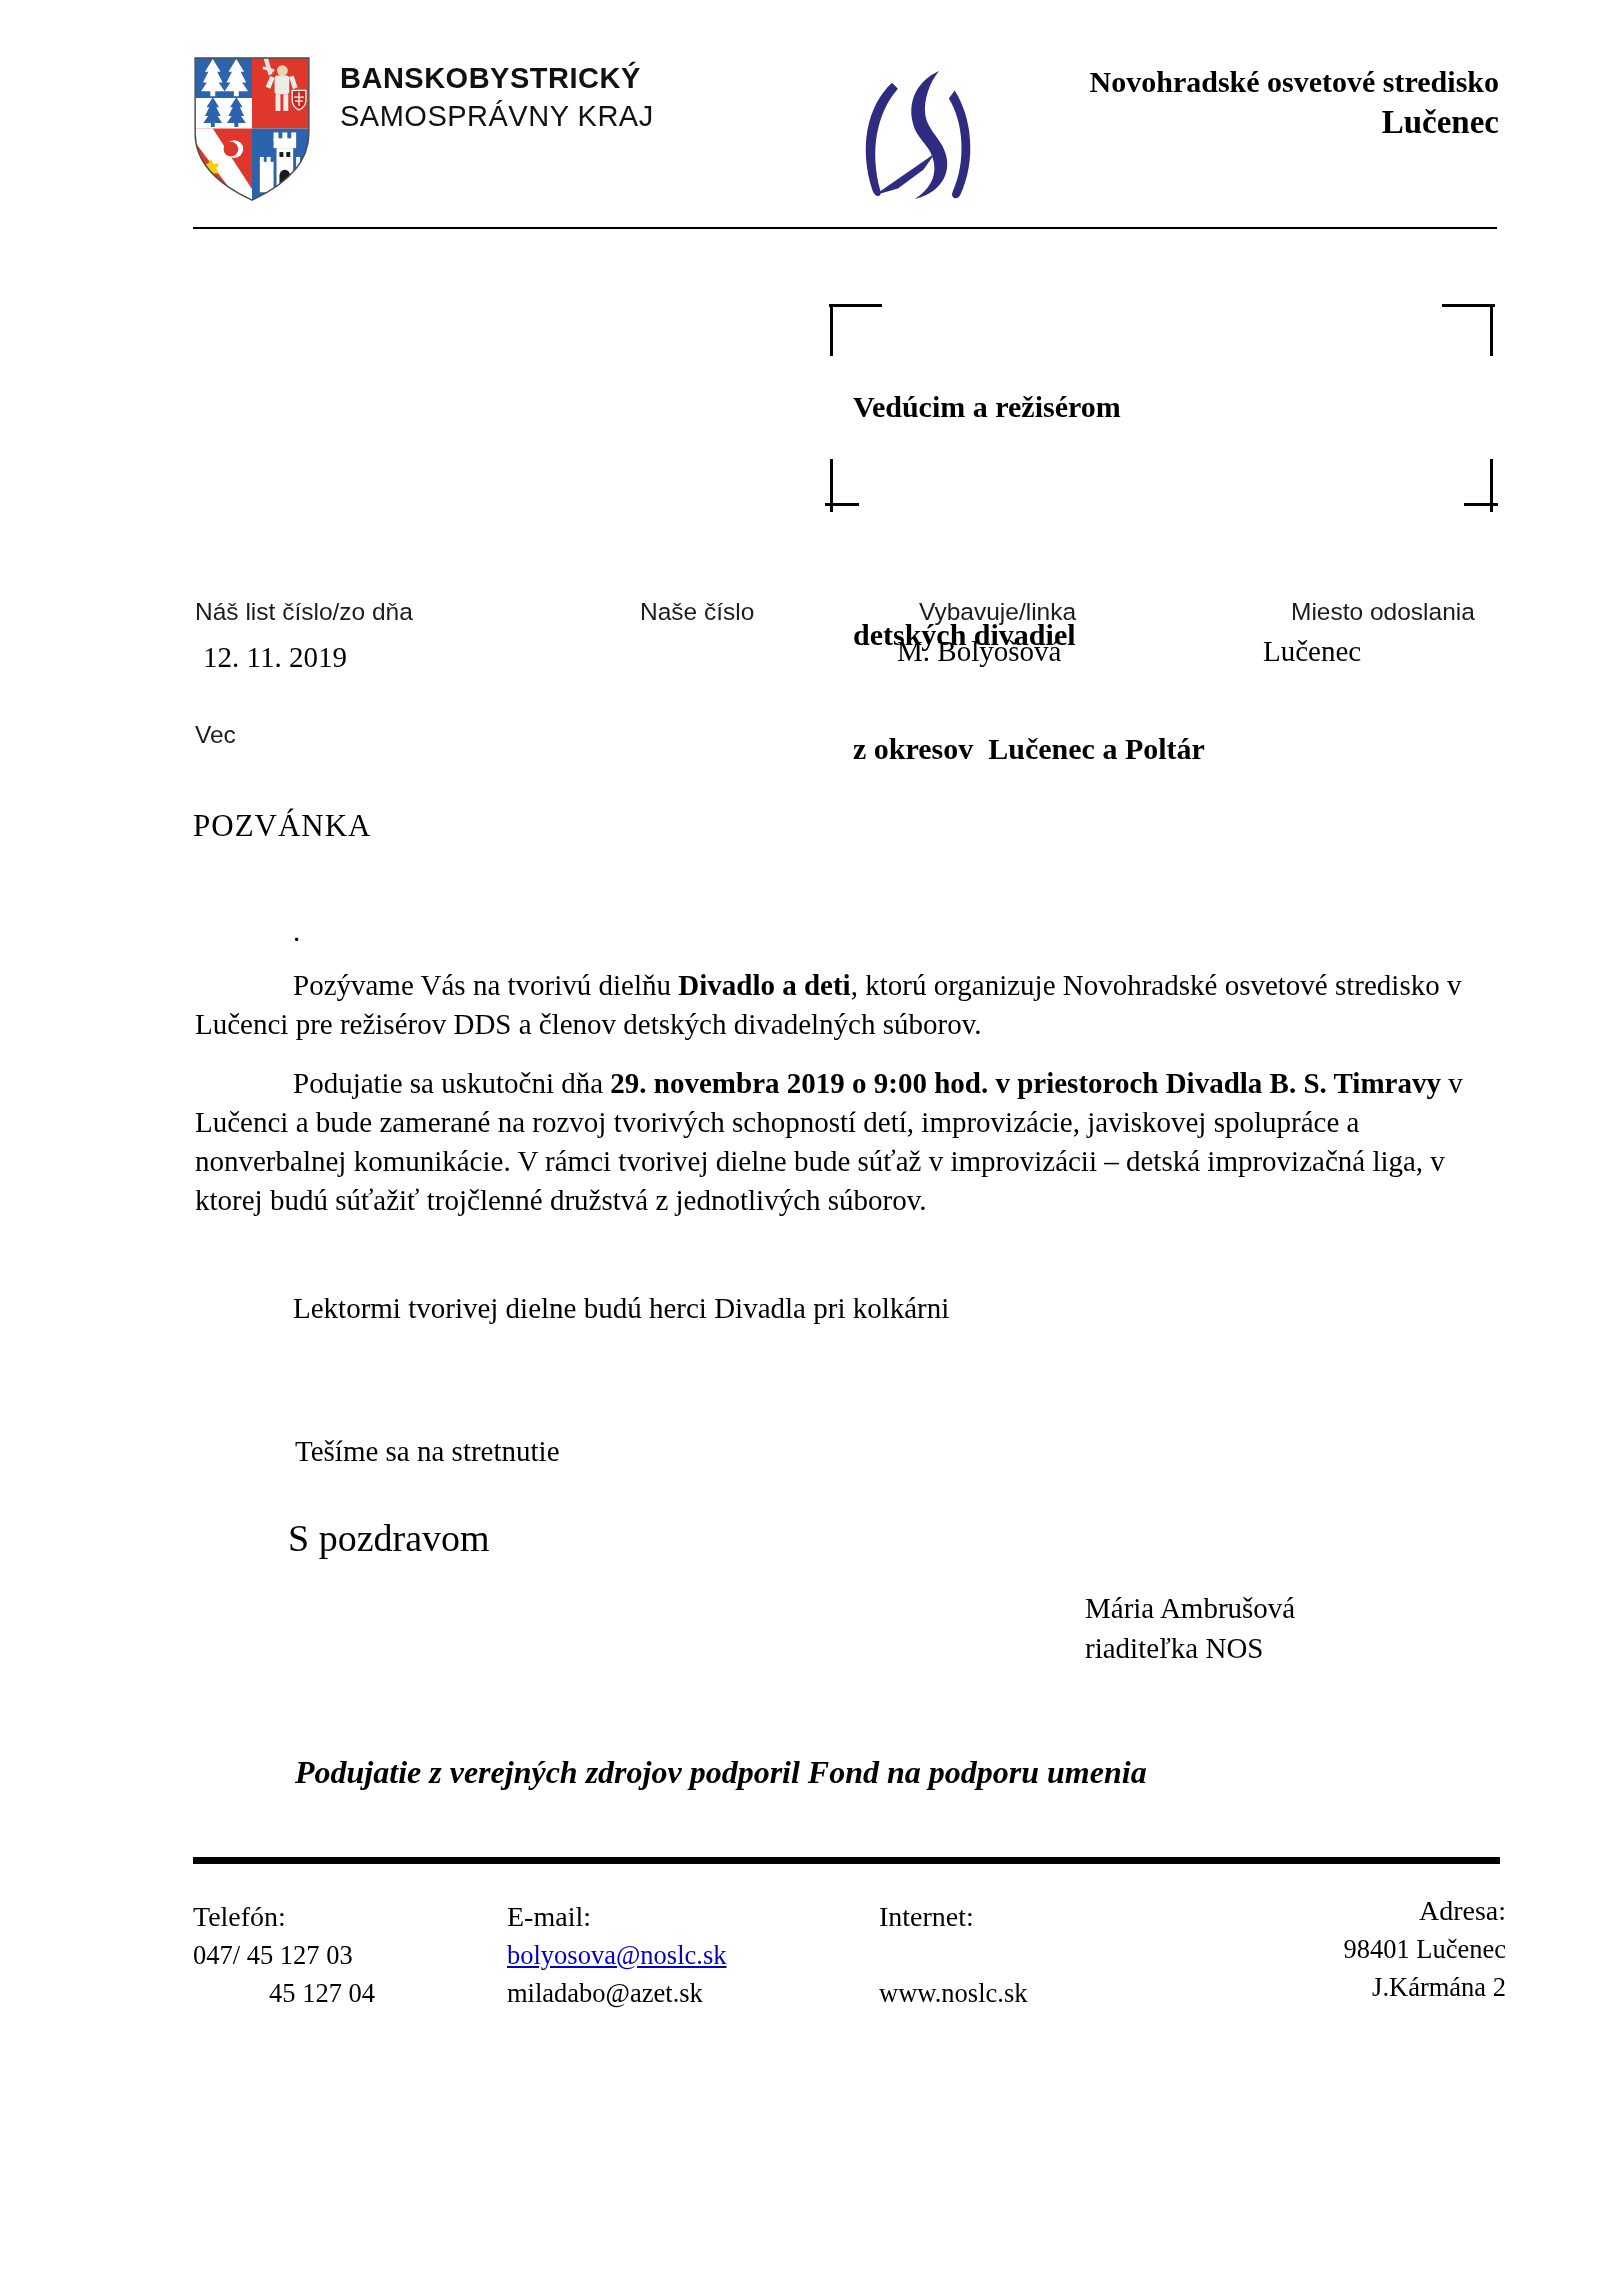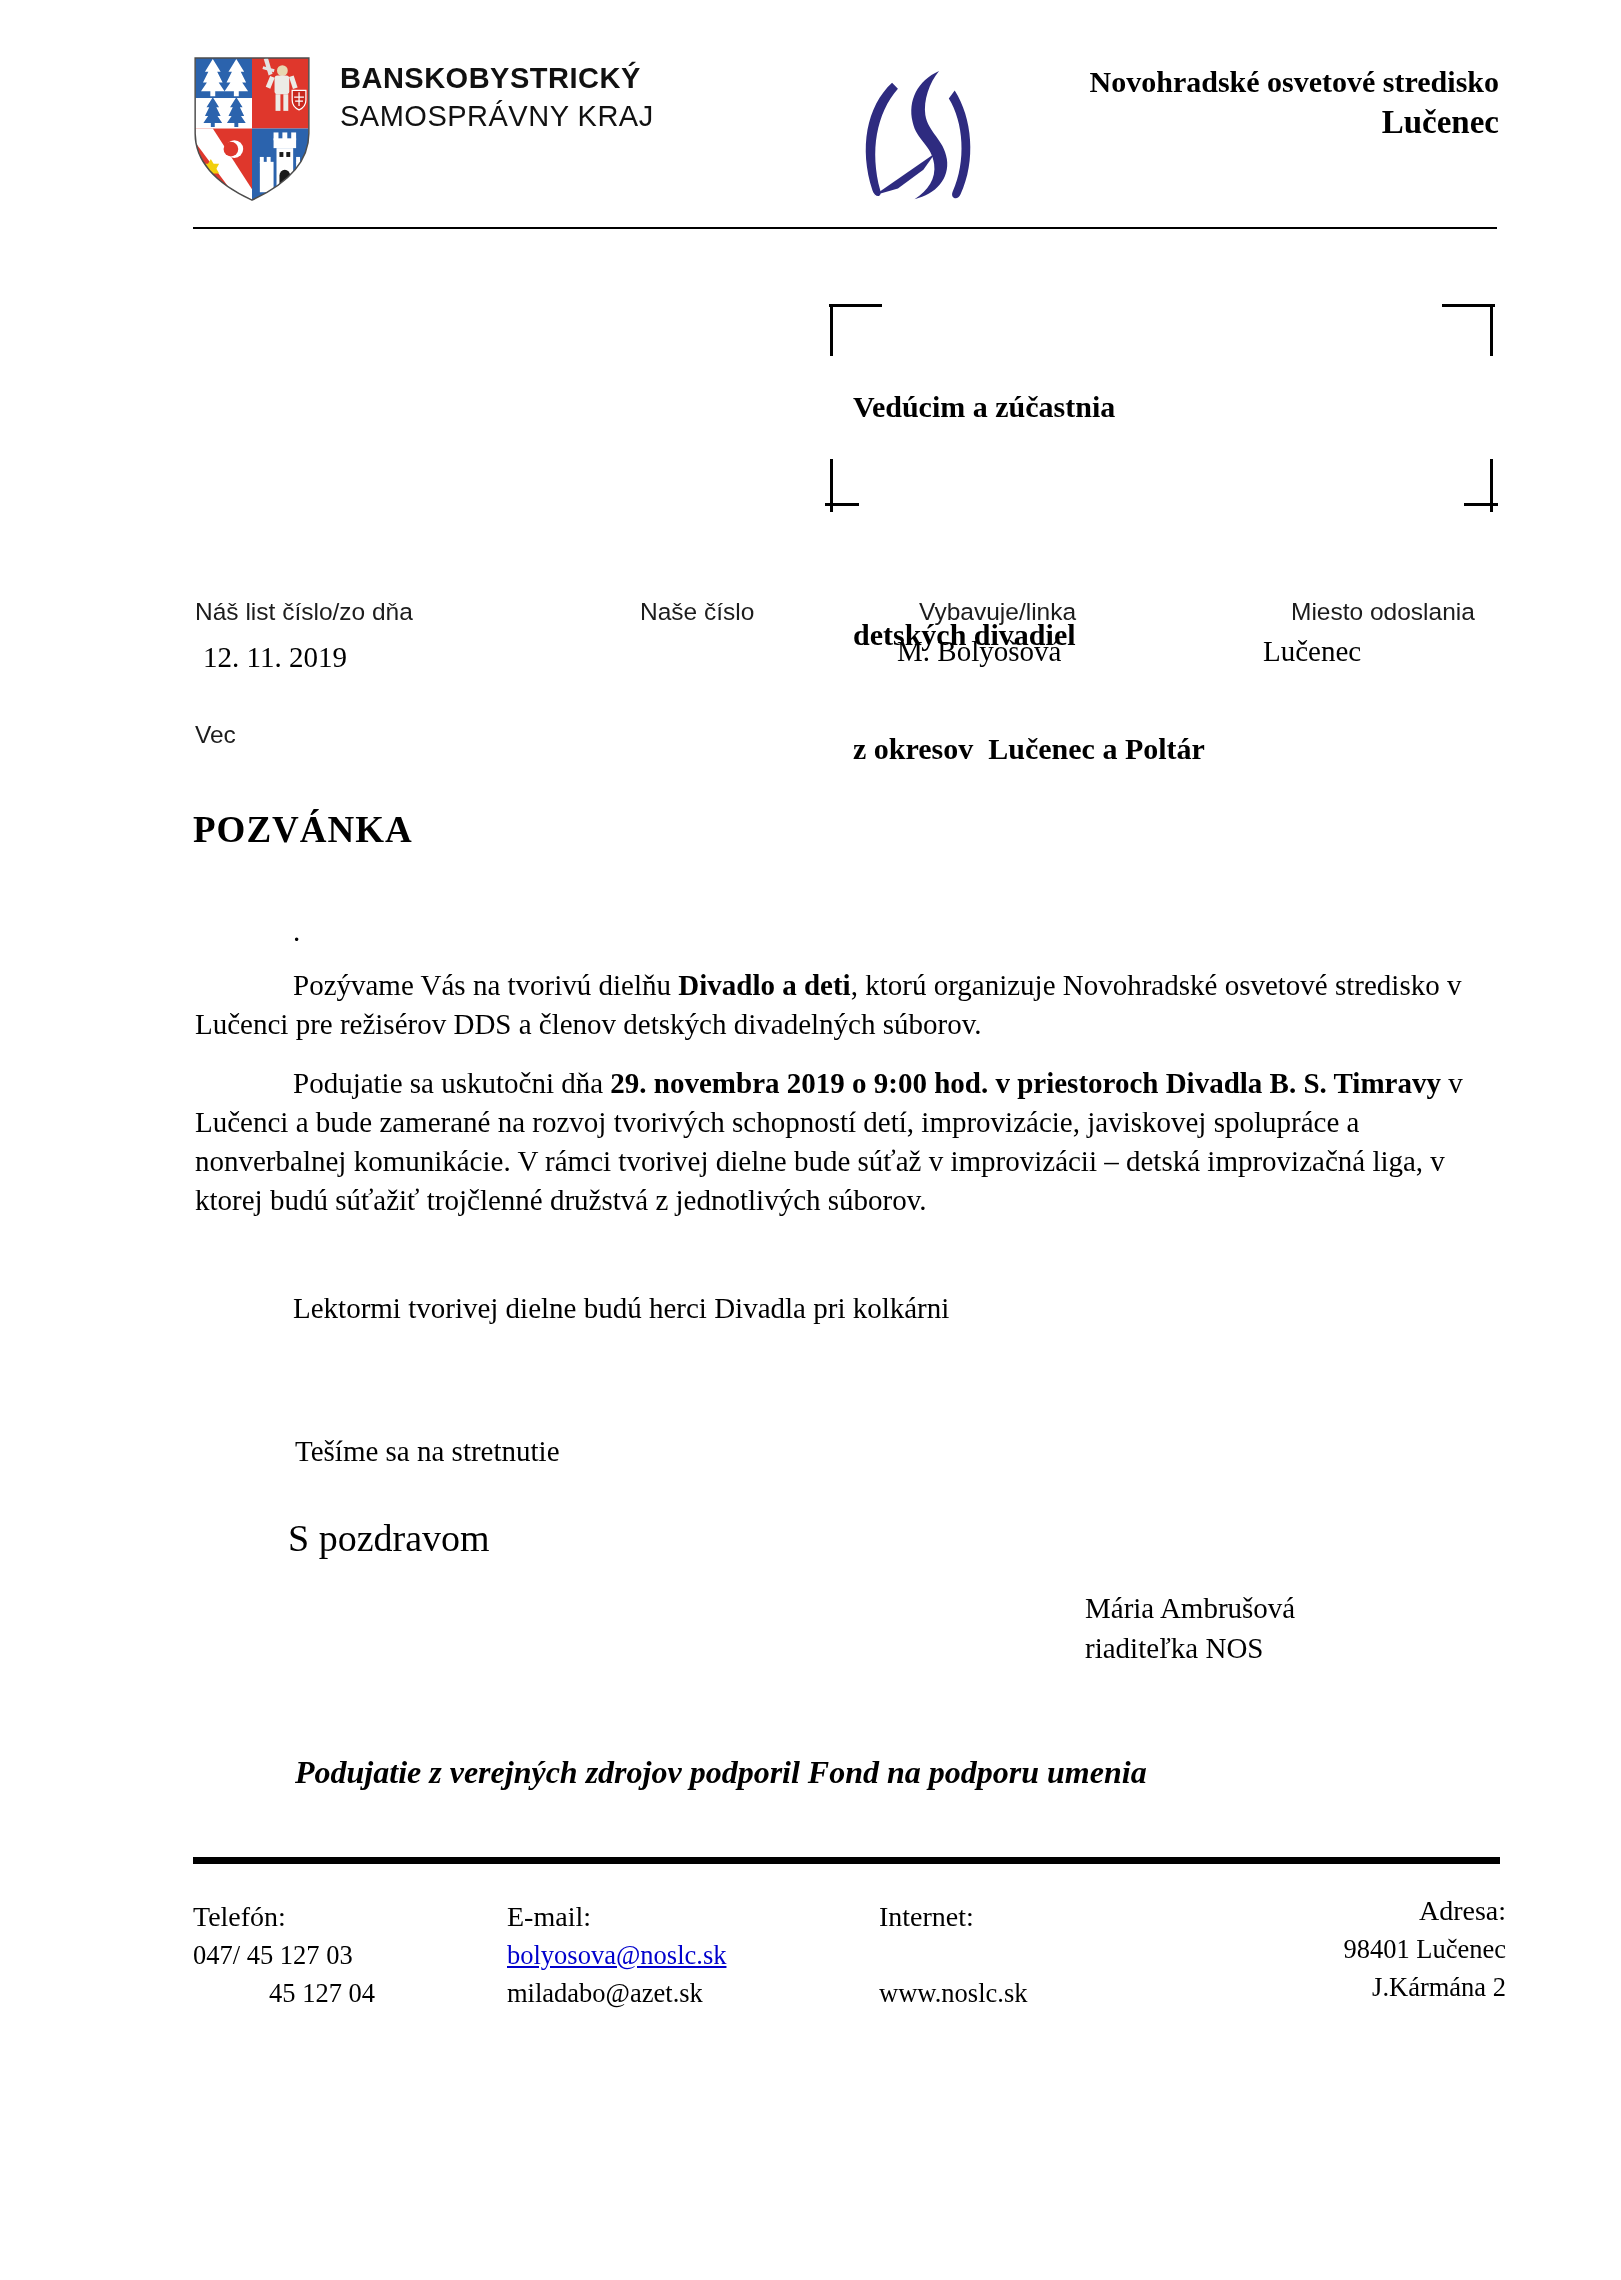--- a/index.html
+++ b/index.html
@@ -26,21 +26,21 @@
   
   .mark{position:absolute;background:#000;}
 
   .recipient{left:853px;top:312px;font-weight:bold;font-size:30px;line-height:38px;white-space:pre;}
   .recipient .gap{height:38px;}
 
   .ref-label{top:598px;font-size:24.5px;color:#1c1c1c;}
   .ref-value{font-size:29px;}
 
   .para{left:195px;width:1306px;font-size:29px;line-height:39px;text-indent:98px;}
-  .heading{left:193px;top:808px;font-weight:bold;font-size:37px;letter-spacing:1px;}
+  .heading{left:193px;top:808px;font-weight:normal;font-size:31px;letter-spacing:1px;}
 
   .funding{left:295px;top:1754px;font-size:32px;font-weight:bold;font-style:italic;}
 
   .footer-rule{left:193px;top:1857px;width:1307px;height:6.9px;background:#000;}
   .fcol{font-size:26.5px;line-height:38px;}
   .fcol .lbl{font-size:28px;margin-top:20px;}
   a.email-link{color:#0000cc;text-decoration:underline;}
   .blank-row{height:38px;}
 </style>
 </head>
@@ -128,21 +128,21 @@
   <div class="mark" style="left:829px;top:304px;width:53px;height:2.9px;"></div>
   <div class="mark" style="left:830px;top:304px;width:2.9px;height:52px;"></div>
   <div class="mark" style="left:1442px;top:304px;width:53px;height:2.9px;"></div>
   <div class="mark" style="left:1490px;top:304px;width:2.9px;height:52px;"></div>
   <div class="mark" style="left:830px;top:459px;width:2.9px;height:53px;"></div>
   <div class="mark" style="left:825px;top:503px;width:34px;height:2.9px;"></div>
   <div class="mark" style="left:1490px;top:459px;width:2.9px;height:53px;"></div>
   <div class="mark" style="left:1464px;top:503px;width:34px;height:2.9px;"></div>
 
   <div class="abs recipient">
-    <div>Vedúcim a zúčastnia</div>
+    <div>Vedúcim a režisérom</div>
     <div class="gap"></div>
     <div>detských divadiel</div>
     <div>z okresov  Lučenec a Poltár</div>
   </div>
 
   <div class="abs sans ref-label" style="left:195px;">Náš list číslo/zo dňa</div>
   <div class="abs sans ref-label" style="left:640px;">Naše číslo</div>
   <div class="abs sans ref-label" style="left:919px;">Vybavuje/linka</div>
   <div class="abs sans ref-label" style="left:1291px;">Miesto odoslania</div>
 

